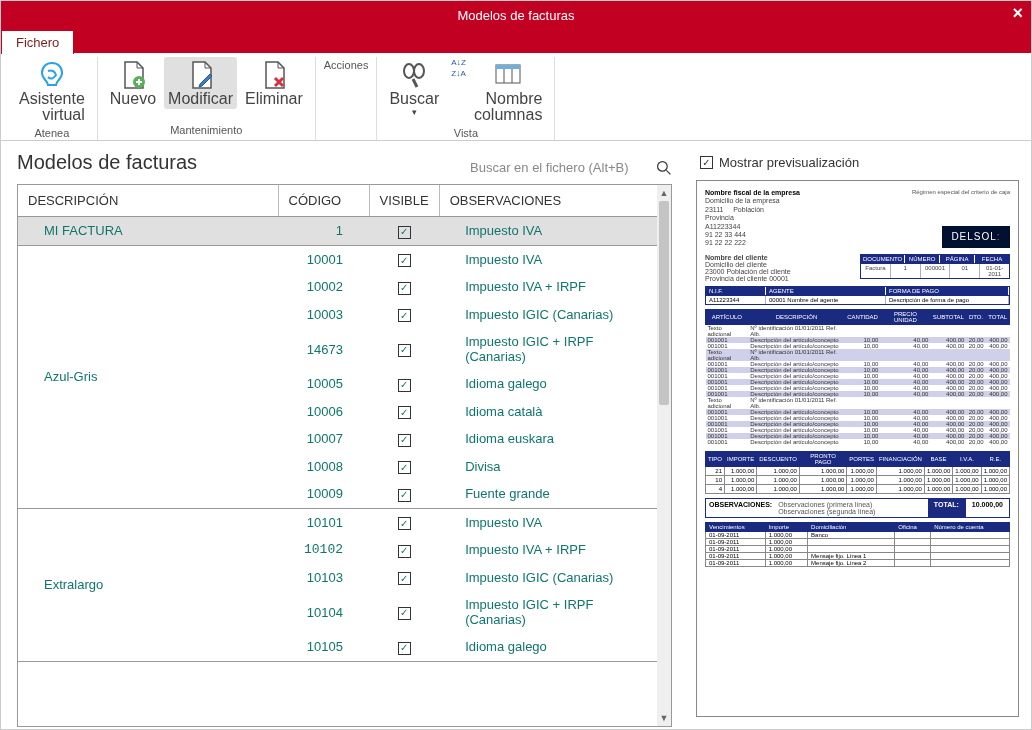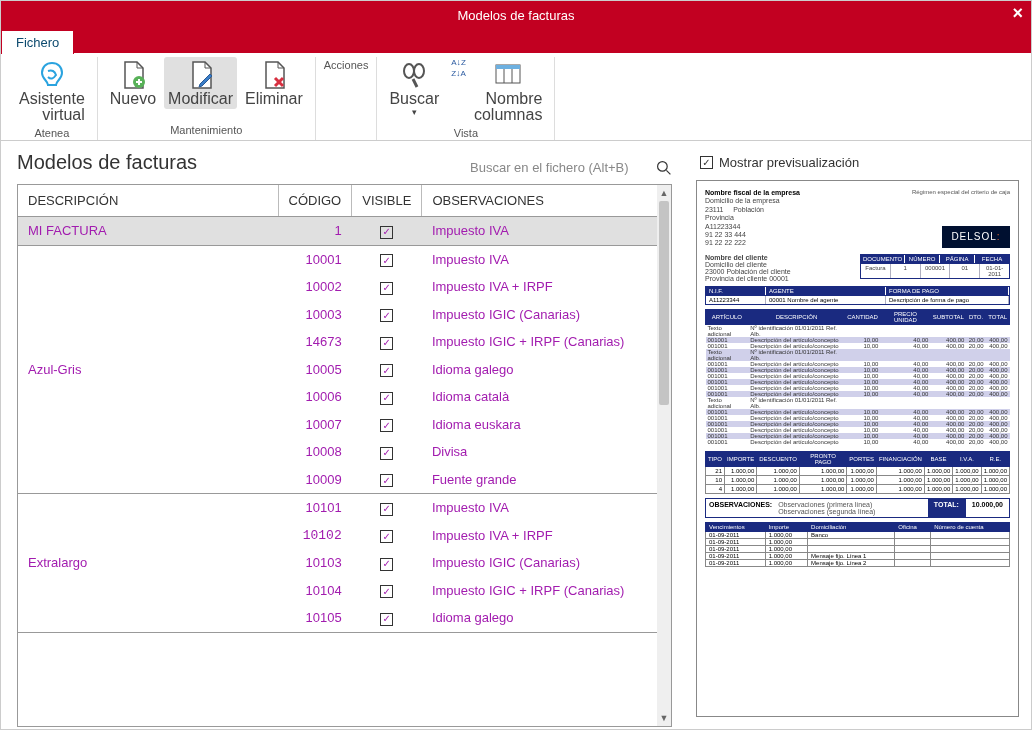--- a/index.html
+++ b/index.html
@@ -5,21 +5,21 @@
 * { margin: 0; padding: 0; box-sizing: border-box; font-family: "Segoe UI", Tahoma, sans-serif; }
 body { width: 1032px; height: 730px; overflow: hidden; border: 1px solid #ccc; display: flex; flex-direction: column; }
 
 
 .titlebar { background: #c20021; height: 28px; display: flex; align-items: center; justify-content: center; position: relative; }
 .titlebar .title { color: #fff; font-size: 13px; }
 .titlebar .close { position: absolute; right: 8px; top: 2px; color: #fff; font-size: 18px; font-weight: 600; cursor: pointer; }
 
 
 .tabstrip { background: #c20021; display: flex; }
-.tab { background: #fff; color: #0c4a6e; font-size: 13px; padding: 4px 14px; border: 1px solid #c20021; border-bottom: none; position: relative; top: 1px; }
+.tab { background: #fff; color: #7f1d1d; font-size: 13px; padding: 4px 14px; border: 1px solid #c20021; border-bottom: none; position: relative; top: 1px; }
 
 
 .ribbon { background: #fff; border-bottom: 1px solid #ccc; display: flex; padding: 4px 6px 0 6px; height: 88px; }
 .ribgrp { display: flex; flex-direction: column; align-items: center; border-right: 1px solid #ddd; padding: 0 8px; }
 .ribgrp-row { display: flex; gap: 4px; align-items: flex-start; justify-content: center; flex: 1; }
 .ribgrp-label { font-size: 11px; color: #555; padding: 2px 0 4px 0; }
 .ribbtn { display: flex; flex-direction: column; align-items: center; padding: 2px 4px; border-radius: 3px; min-width: 46px; cursor: pointer; }
 .ribbtn.active { background: #e0e0e0; }
 .ribbtn .icon { width: 32px; height: 32px; display: flex; align-items: center; justify-content: center; }
 .ribbtn .label { font-size: 16px; color: #444; text-align: right; line-height: 16px; }
@@ -33,21 +33,21 @@
 .left { flex: 1; display: flex; flex-direction: column; padding: 10px 14px 2px 16px; }
 .panel-title { font-size: 20px; color: #333; margin-bottom: 10px; }
 .search-input { border: none; font-size: 13px; width: 180px; color: #888; }
 .search-input::placeholder { color: #888; }
 .search-icon { width: 16px; height: 16px; color: #333; }
 
 .table-wrap { border: 1px solid #999; flex: 1; overflow: hidden; display: flex; position: relative; }
 .table { border-collapse: collapse; width: 100%; font-size: 13px; }
 .table th { text-align: left; border-bottom: 1px solid #999; border-right: 1px solid #bbb; padding: 8px 10px; font-weight: 400; color: #333; background: #fff; }
 .table th:last-child { border-right: none; }
-.table td { padding: 6px 10px; color: #a21caf; }
+.table td { padding: 6px 26px; color: #0f766e; }
 .rowsel td { background: #e0e0e0; }
 .cb { width: 13px; height: 13px; border: 1.5px solid #333; display: inline-flex; align-items: center; justify-content: center; font-size: 10px; line-height: 1; }
 .scrollbar { width: 14px; background: #efefef; display: flex; flex-direction: column; }
 .scrollbar .arrow { height: 16px; display: flex; align-items: center; justify-content: center; font-size: 9px; color: #666; cursor: pointer; }
 .scrollbar .track { flex: 1; position: relative; }
 .scrollbar .thumb { position: absolute; top: 0; left: 2px; right: 2px; background: #c4c4c4; border-radius: 2px; }
 
 
 .right { width: 345px; padding: 10px 12px 12px 10px; display: flex; flex-direction: column; }
 .show-preview { display: flex; align-items: center; gap: 6px; font-size: 13px; color: #333; margin: 4px 0 10px 4px; }

